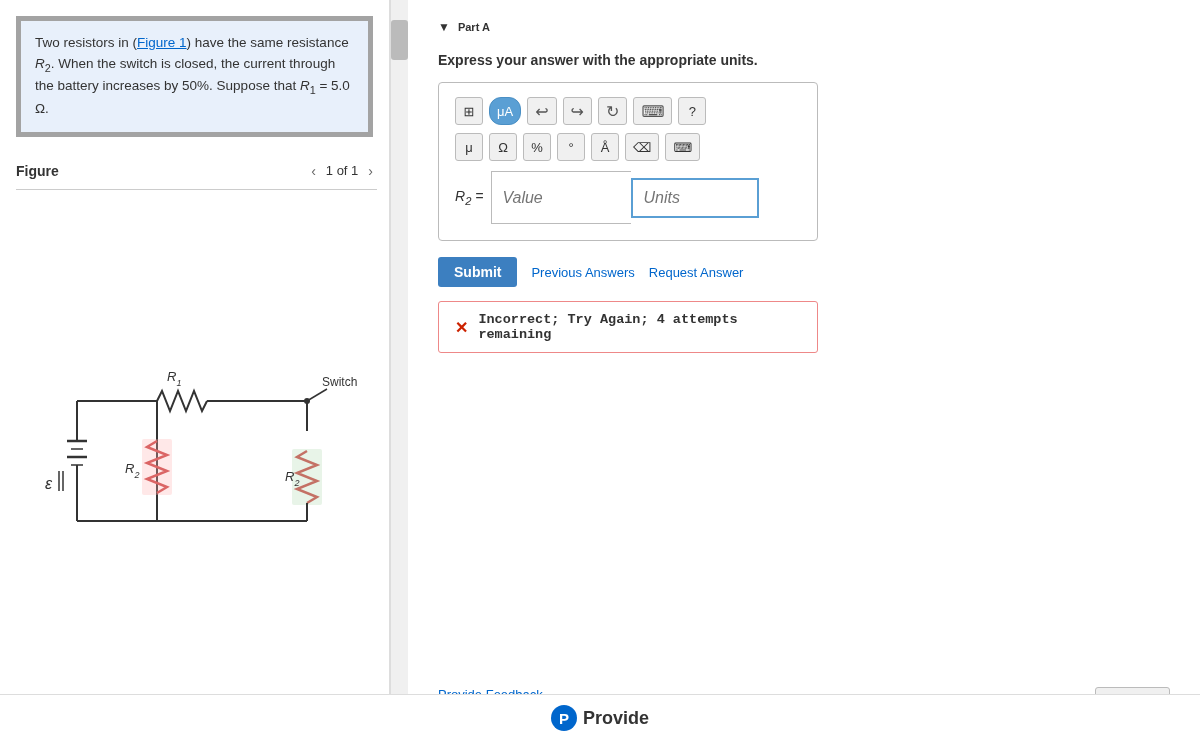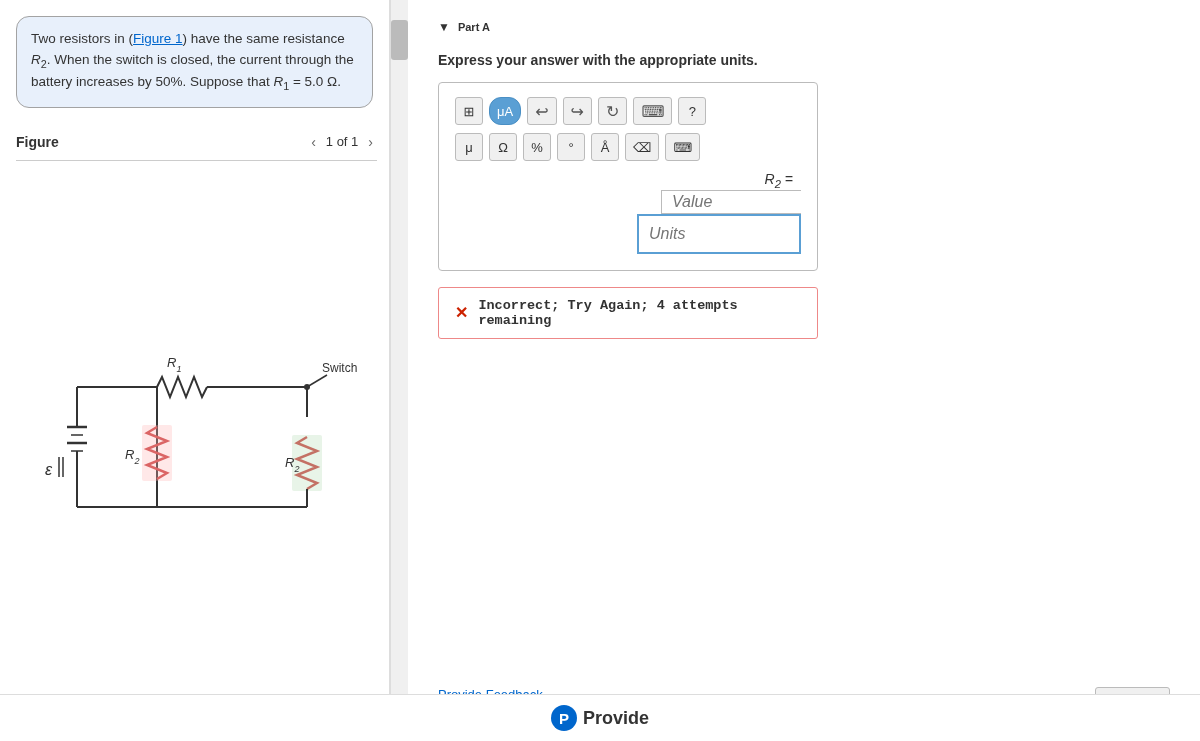--- a/index.html
+++ b/index.html
@@ -21,27 +21,27 @@
       width: 390px;
       min-width: 390px;
       background: #fff;
       padding: 0;
       border-right: 1px solid #ddd;
       display: flex;
       flex-direction: column;
     }
     .problem-text {
       background: #e8f0fb;
-      border: 1px solid #a3a3a3;
+      border: 5px solid #a3a3a3;
       margin: 16px;
       padding: 12px 14px;
       font-size: 13.5px;
       line-height: 1.55;
       color: #333;
-      border-radius: 13px;
+      border-radius: 0;
     }
     .problem-text a {
       color: #0066cc;
       text-decoration: underline;
     }
     .figure-panel {
       flex: 1;
       padding: 0 12px 16px 16px;
       display: flex;
       flex-direction: column;
@@ -166,47 +166,46 @@
       color: #555;
     }
     .toolbar-row2 {
       display: flex;
       align-items: center;
       gap: 6px;
       margin-bottom: 10px;
     }
     .input-row {
       display: flex;
-      align-items: flex-end;
+      align-items: center;
       gap: 0;
-      flex-direction: column;
     }
     .input-label {
       font-size: 14px;
       margin-right: 8px;
       font-style: italic;
     }
     .value-input {
       border: 1px solid #bbb;
       border-right: none;
       padding: 6px 10px;
       font-size: 16px;
       color: #aaa;
       width: 140px;
-      height: 24px;
+      height: 53px;
       outline: none;
       font-style: italic;
       background: #fff;
     }
     .units-input {
       border: 2px solid #5a9fd4;
       padding: 6px 10px;
       font-size: 16px;
       color: #aaa;
-      width: 164px;
+      width: 128px;
       height: 40px;
       outline: none;
       font-style: italic;
       background: #fff;
     }
     
     .bottom-controls {
       display: flex;
       align-items: center;
       gap: 14px;
@@ -437,20 +436,25 @@
         <button class="toolbar-btn">⌨</button>
       </div>
 
       <div class="input-row">
         <span class="input-label"><em>R</em><sub>2</sub> =</span>
         <input type="text" class="value-input" placeholder="Value" style="">
         <input type="text" class="units-input" placeholder="Units" style="">
       </div>
     </div>
 
+    <div class="bottom-controls">
+      <button class="submit-btn">Submit</button>
+      <a href="#" class="link-btn">Previous Answers</a>
+      <a href="#" class="link-btn">Request Answer</a>
+    </div>
 
     <div class="error-box">
       <span class="error-icon">✕</span>
       <span class="error-text">Incorrect; Try Again; 4 attempts remaining</span>
     </div>
 
     <div class="right-panel-footer">
       <a href="#" class="feedback-link">Provide Feedback</a>
       <button class="next-btn">
         <span>Next</span>

